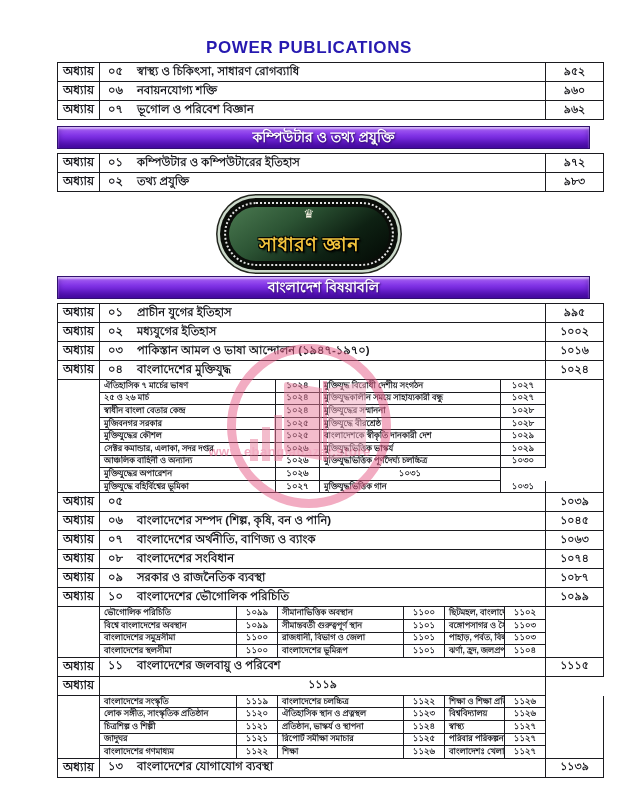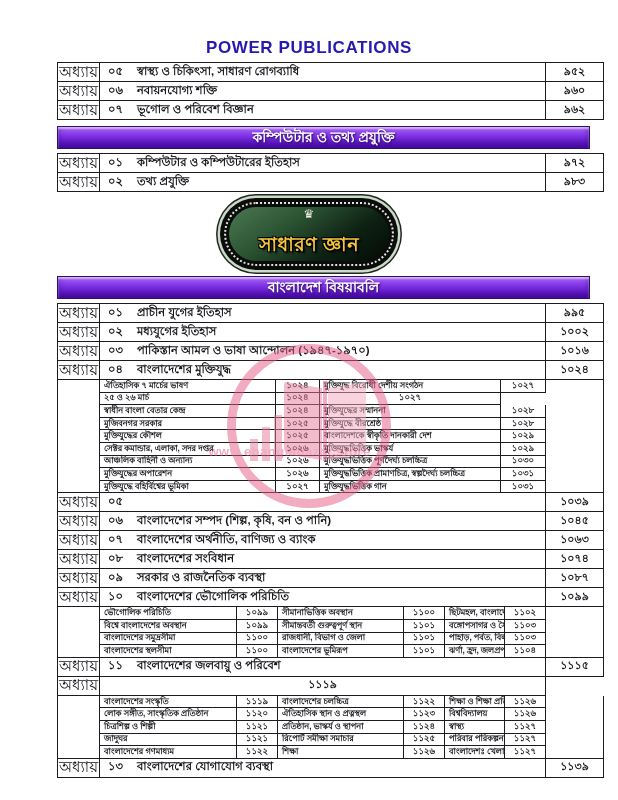--- a/index.html
+++ b/index.html
@@ -16,21 +16,21 @@
   .chap-table{
     width:546px;margin-left:57px;background:#fff;
     border-left:1.5px solid #1b1b20;border-top:1.5px solid #1b1b20;
   }
   .cell{
     box-sizing:border-box;overflow:hidden;display:flex;align-items:center;
     border-right:1.5px solid #1b1b20;border-bottom:1.5px solid #1b1b20;
     white-space:nowrap;
   }
   .main-row{display:grid;grid-template-columns:42px 1fr 58px;height:19px;}
-  .label{justify-content:center;font-weight:normal;font-size:15px;}
+  .label{justify-content:center;font-weight:bold;font-size:12px;}
   .content{padding-left:8px;}
   .num{font-weight:bold;font-size:11.5px;margin-right:14px;}
   .ttl{font-weight:bold;font-size:11.5px;}
   .page{justify-content:center;font-weight:bold;font-size:11px;}
   
   .sub-block{display:grid;grid-template-columns:42px 1fr 58px;}
   .sub-left,.sub-tail{
     box-sizing:border-box;border-right:1.5px solid #1b1b20;border-bottom:1.5px solid #1b1b20;
   }
   .sub-row{display:grid;height:12.6px;}
@@ -186,20 +186,21 @@
         <div class="sub-mid">
           <div class="sub-row pairs-2">
             <div class="cell sub-item">ঐতিহাসিক ৭ মার্চের ভাষণ</div>
             <div class="cell sub-page">১০২৪</div>
             <div class="cell sub-item">মুক্তিযুদ্ধ বিরোধী দেশীয় সংগঠন</div>
             <div class="cell sub-page">১০২৭</div>
           </div>
           <div class="sub-row pairs-2">
             <div class="cell sub-item">২৫ ও ২৬ মার্চ</div>
             <div class="cell sub-page">১০২৪</div>
+            <div class="cell sub-item">মুক্তিযুদ্ধকালীন সময়ে সাহায্যকারী বন্ধু</div>
             <div class="cell sub-page">১০২৭</div>
           </div>
           <div class="sub-row pairs-2">
             <div class="cell sub-item">স্বাধীন বাংলা বেতার কেন্দ্র</div>
             <div class="cell sub-page">১০২৪</div>
             <div class="cell sub-item">মুক্তিযুদ্ধের সম্মাননা</div>
             <div class="cell sub-page">১০২৮</div>
           </div>
           <div class="sub-row pairs-2">
             <div class="cell sub-item">মুজিবনগর সরকার</div>
@@ -221,21 +222,20 @@
           </div>
           <div class="sub-row pairs-2">
             <div class="cell sub-item">আঞ্চলিক বাহিনী ও অন্যান্য</div>
             <div class="cell sub-page">১০২৬</div>
             <div class="cell sub-item">মুক্তিযুদ্ধভিত্তিক পূর্ণদৈর্ঘ্য চলচ্চিত্র</div>
             <div class="cell sub-page">১০৩০</div>
           </div>
           <div class="sub-row pairs-2">
             <div class="cell sub-item">মুক্তিযুদ্ধের অপারেশন</div>
             <div class="cell sub-page">১০২৬</div>
-            <div class="cell sub-item">মুক্তিযুদ্ধভিত্তিক প্রামাণচিত্র, স্বল্পদৈর্ঘ্য চলচ্চিত্র</div>
             <div class="cell sub-page">১০৩১</div>
           </div>
           <div class="sub-row pairs-2">
             <div class="cell sub-item">মুক্তিযুদ্ধে বহির্বিশ্বের ভূমিকা</div>
             <div class="cell sub-page">১০২৭</div>
             <div class="cell sub-item">মুক্তিযুদ্ধভিত্তিক গান</div>
             <div class="cell sub-page">১০৩১</div>
           </div>
         </div>
         <div class="sub-tail"></div>

